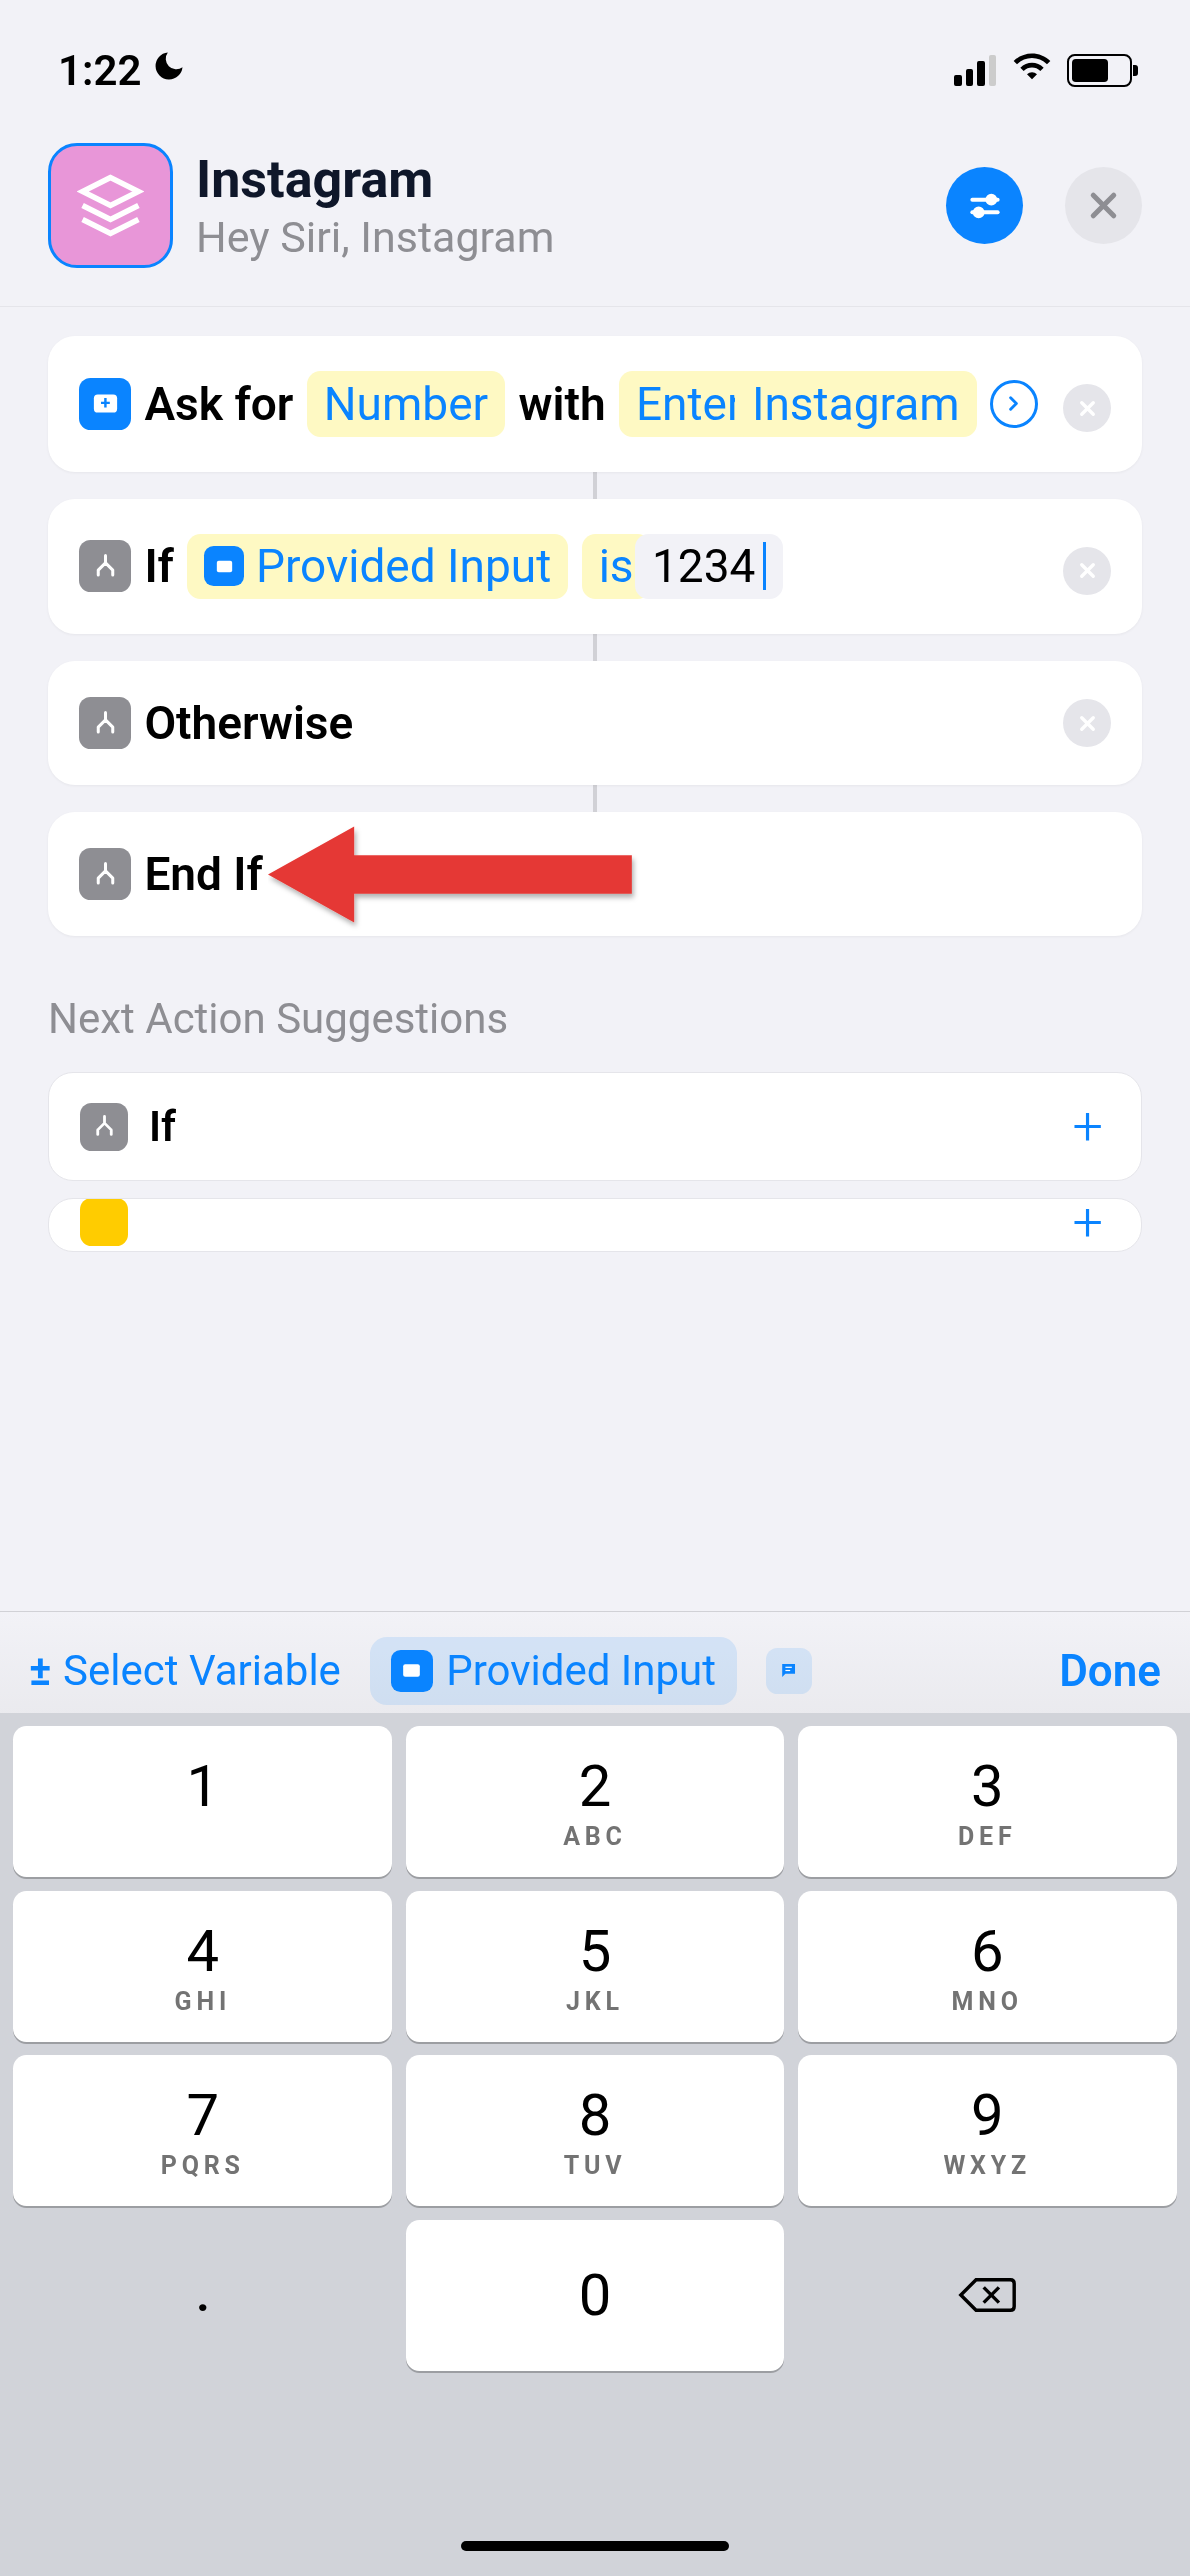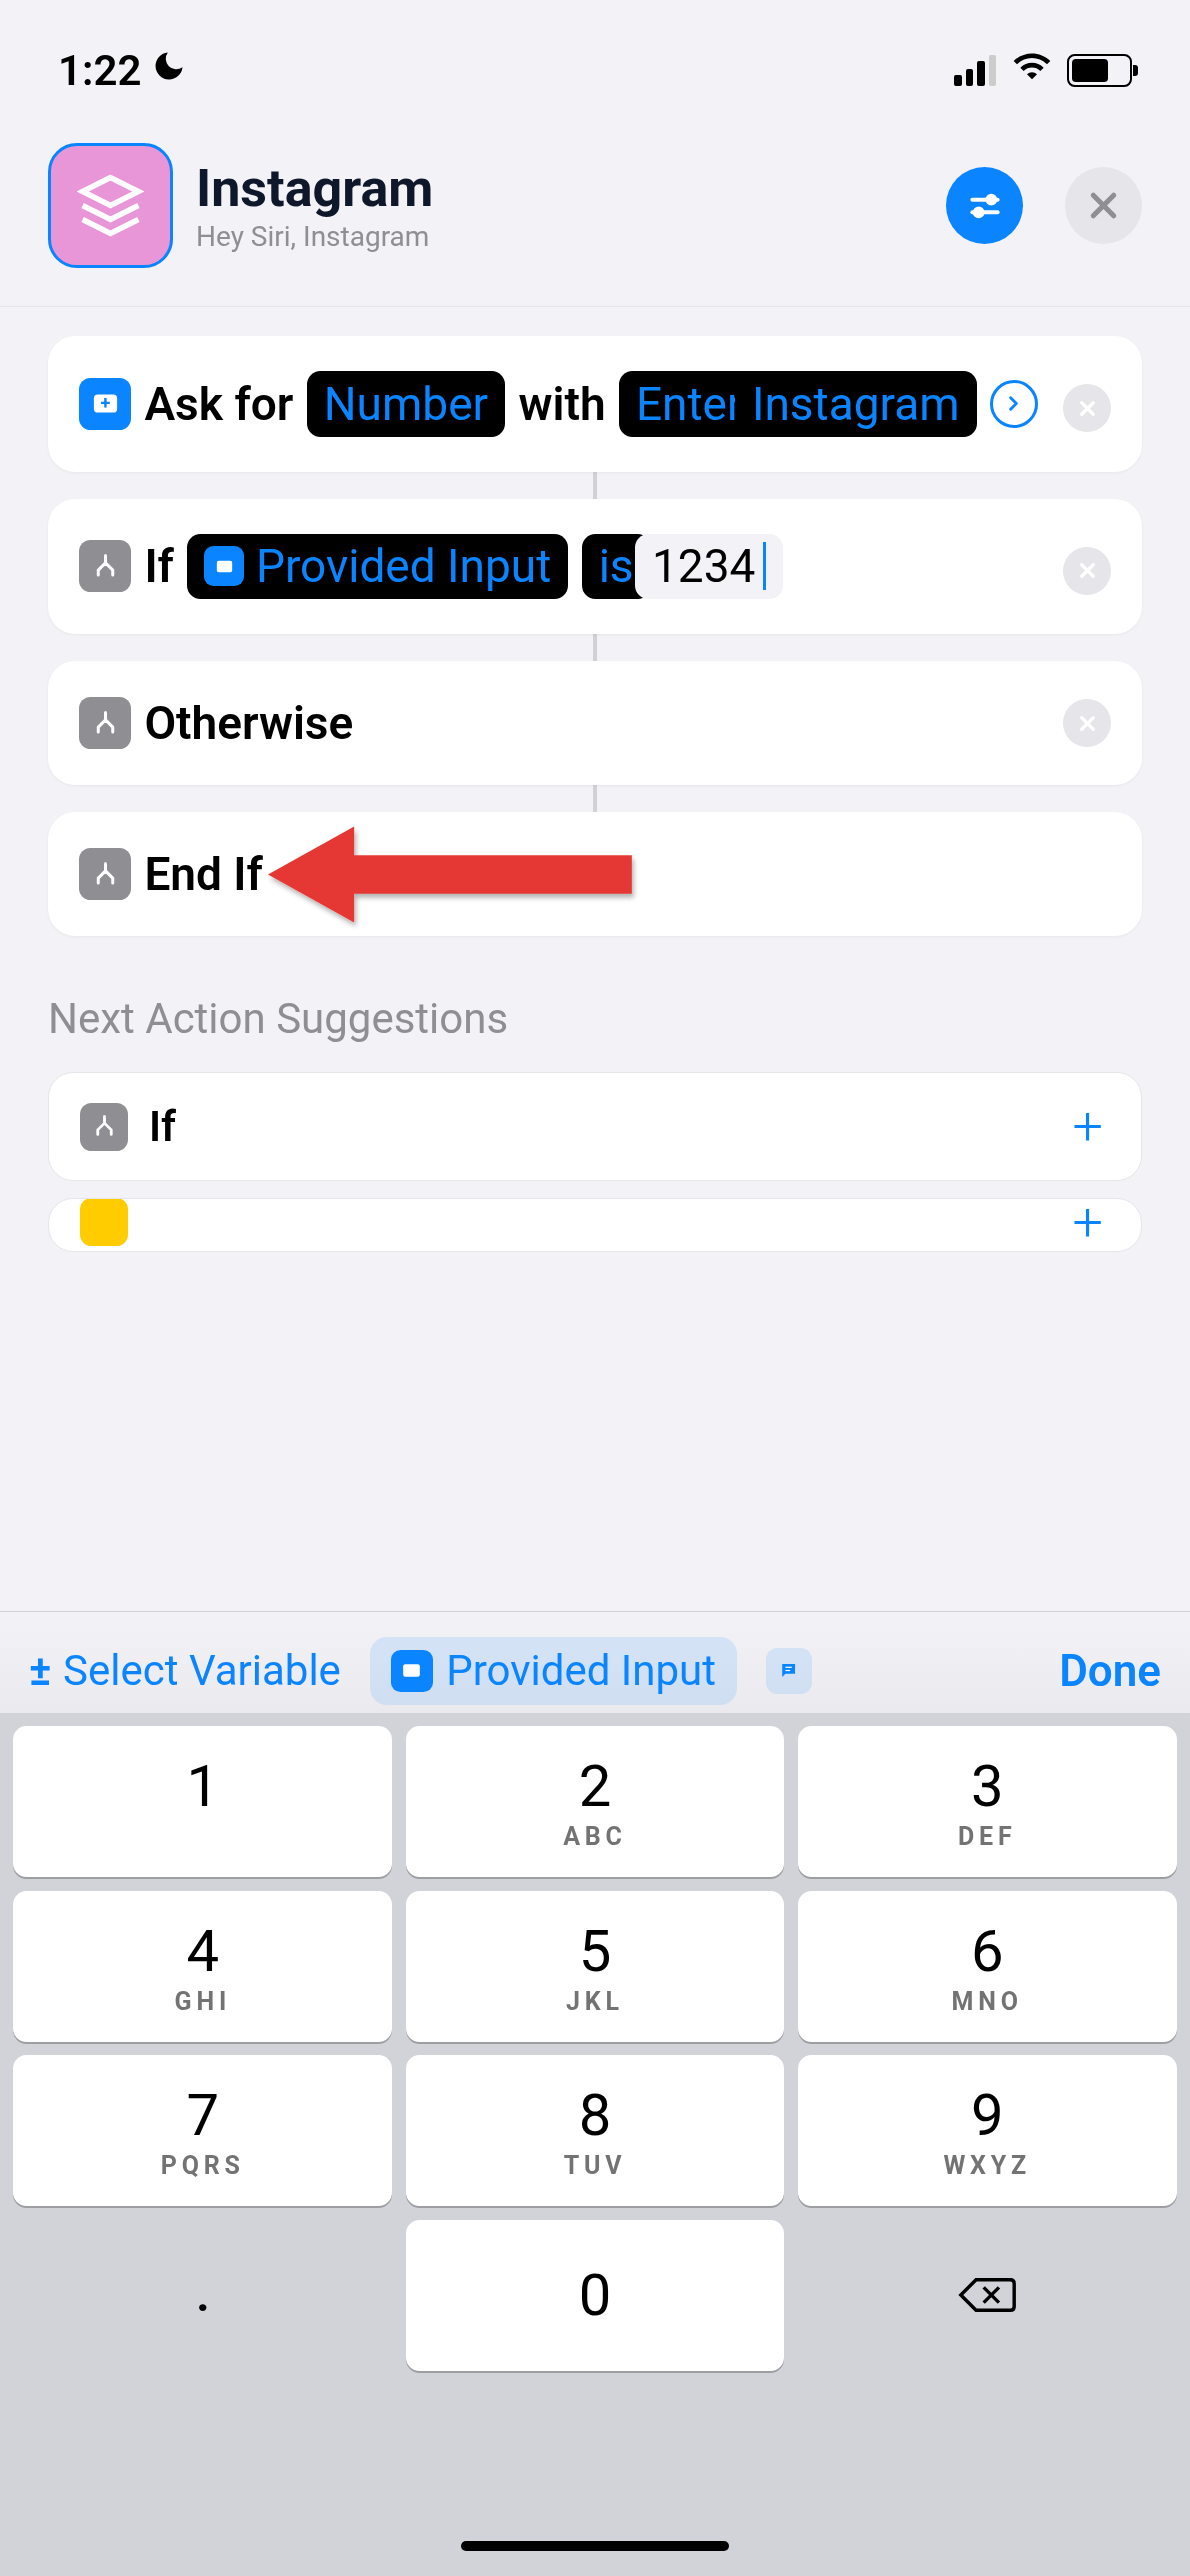--- a/index.html
+++ b/index.html
@@ -101,21 +101,21 @@
     }
     .header-text {
       flex: 1;
     }
     .header-title {
       font-size: 52px;
       font-weight: 700;
       color: #0f172a;
     }
     .header-subtitle {
-      font-size: 28px;
+      font-size: 43px;
       color: #8e8e93;
       margin-top: 1.9px;
     }
     .filter-btn {
       width: 77px;
       height: 77px;
       border-radius: 50%;
       background: #0a84ff;
       display: flex;
       align-items: center;
@@ -165,21 +165,21 @@
     .action-icon.gray { background: #8e8e93; }
     .action-text {
       font-size: 46px;
       font-weight: 400;
       color: #000;
     }
     .action-text.bold {
       font-weight: 600;
     }
     .token {
-      background: #000000;
+      background: #fef9c3;
       color: #0a84ff;
       padding: 5.8px 17px;
       border-radius: 13.4px;
       font-size: 46px;
       font-weight: 400;
       display: inline-flex;
       align-items: center;
       gap: 11.5px;
     }
     .token.gray {

